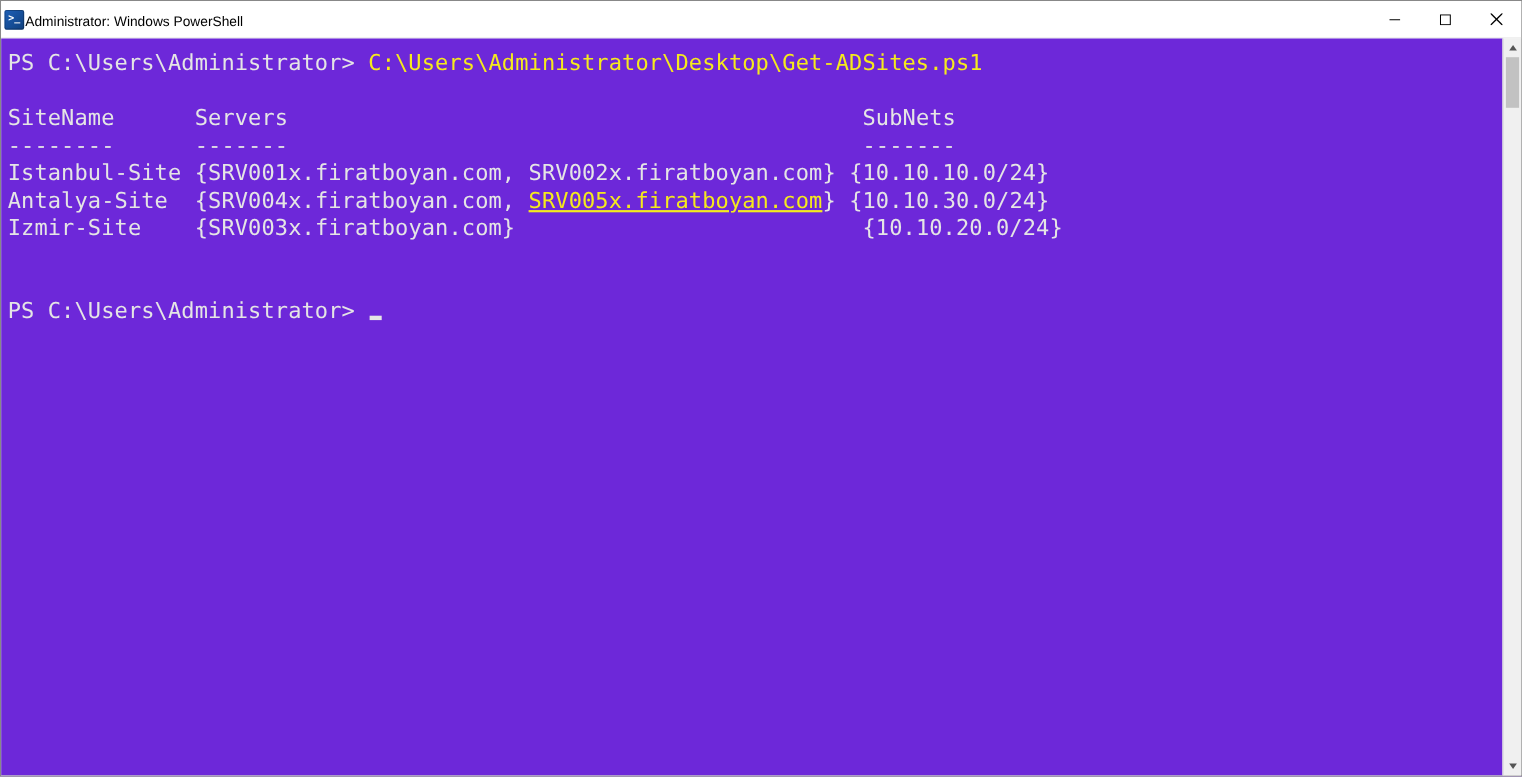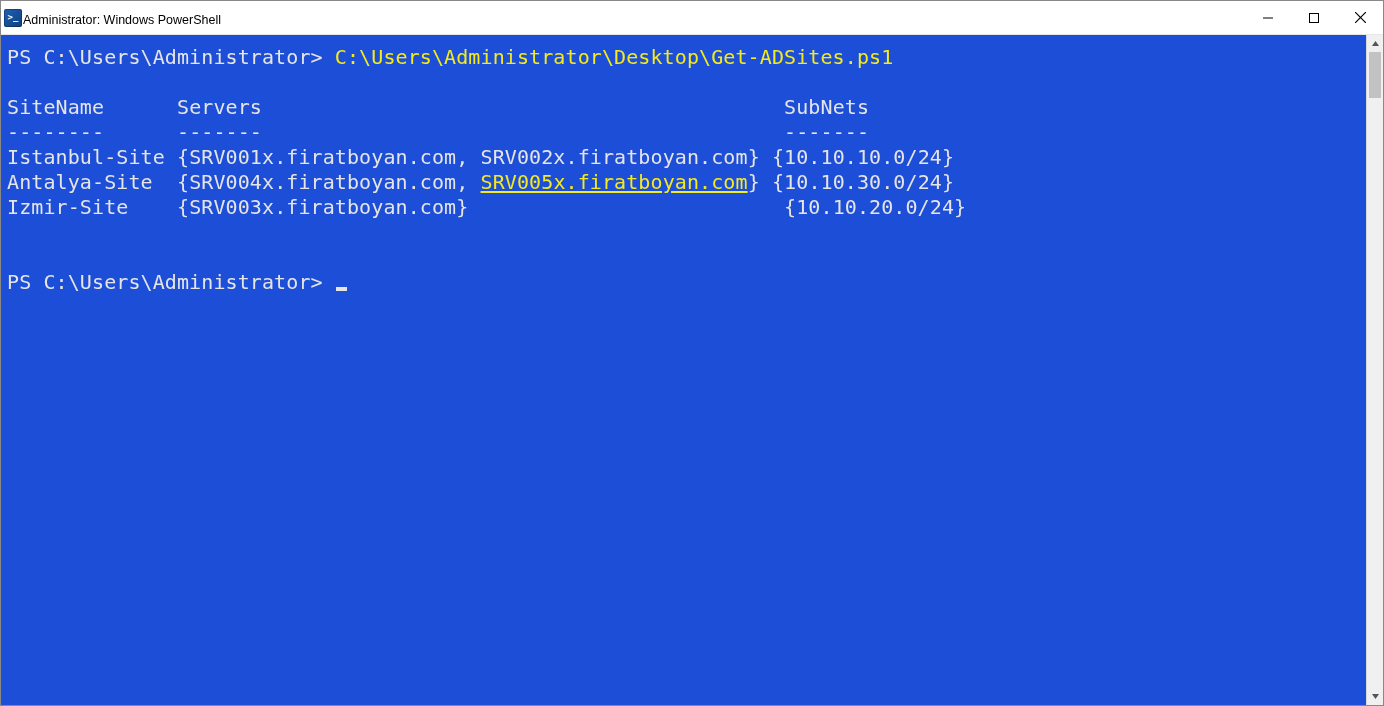--- a/index.html
+++ b/index.html
@@ -61,21 +61,21 @@
       color: #000;
       font-family: "Segoe MDL2 Assets", "Segoe UI Symbol", sans-serif;
     }
     .tbc svg { display:block; }
     .content-wrap {
       display: flex;
       height: calc(100% - 34px);
     }
     .terminal {
       flex: 1;
-      background: #1d4ed8;
+      background: #6d28d9;
       color: #e5e5e5;
       font-family: Consolas, "Lucida Console", monospace;
       font-size: 20px;
       line-height: 25px;
       padding: 10px 2px 2px 6px;
       white-space: pre;
       overflow: hidden;
       letter-spacing: 0.1px;
     }
     .cmd { color: #f5ea1c; }

